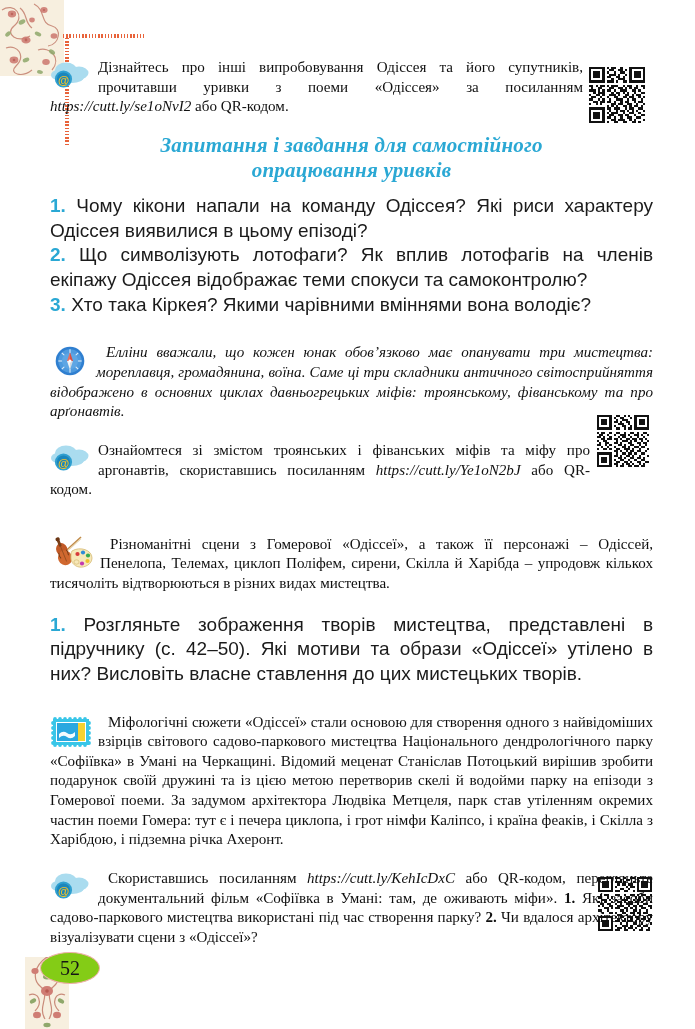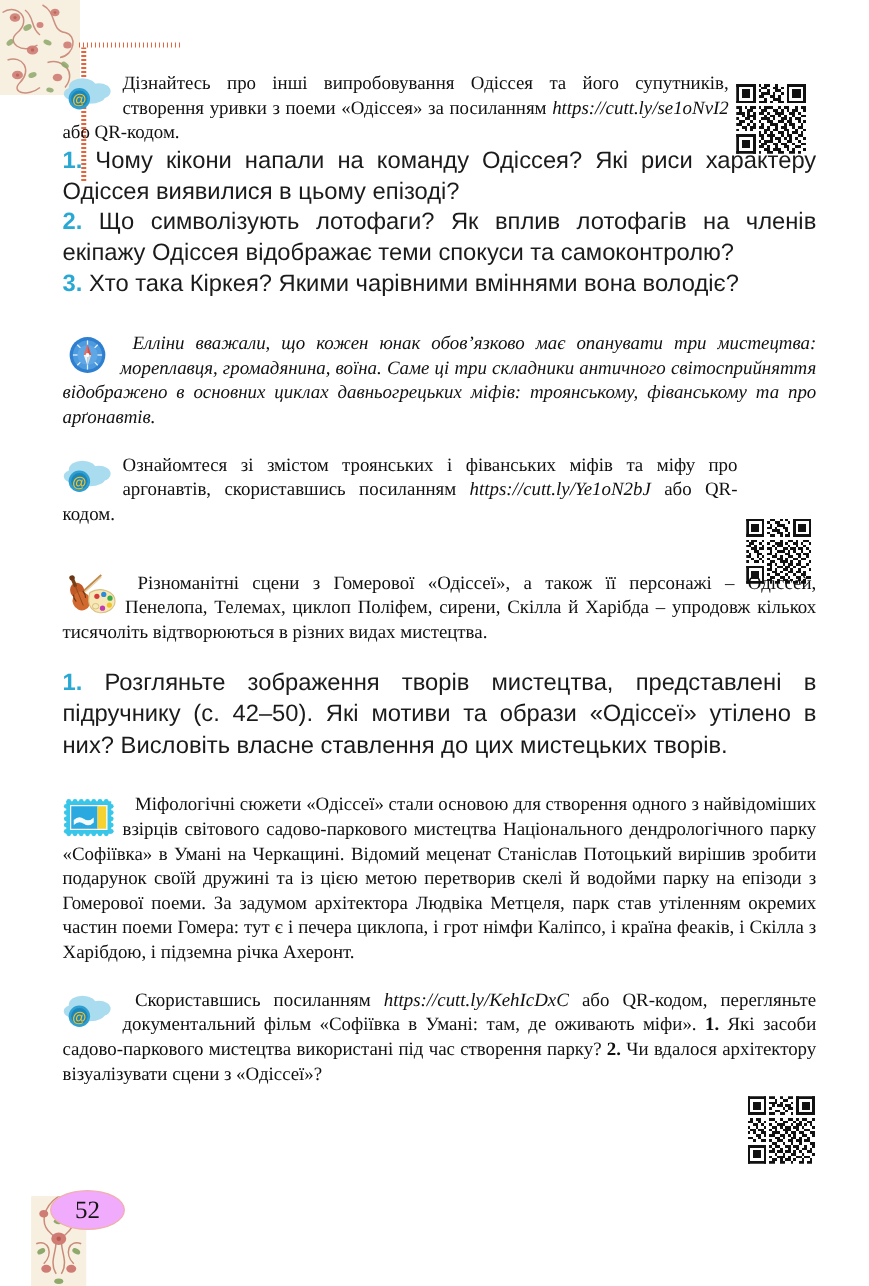--- a/index.html
+++ b/index.html
@@ -59,21 +59,21 @@
 
   
   .page-num {
     position: absolute;
     left: 40px;
     top: 952px;
     width: 58px;
     height: 30px;
     border: 1.6px solid #f0b0ac;
     border-radius: 50%;
-    background: #f0abfc;
+    background: #84cc16;
     display: flex;
     align-items: center;
     justify-content: center;
     font-family: "Liberation Serif", serif;
     font-size: 20px;
     color: #151515;
     z-index: 4;
   }
 
   
@@ -702,23 +702,27 @@
           <ellipse cx="16" cy="11" rx="11" ry="7.5"></ellipse>
           <ellipse cx="29" cy="14" rx="9.5" ry="6.5"></ellipse>
           <ellipse cx="22" cy="18" rx="12" ry="6"></ellipse>
           <ellipse cx="8" cy="16" rx="7" ry="5"></ellipse>
         </g>
         <circle cx="13.5" cy="20" r="8.6" fill="#2f9fd0"></circle>
         <circle cx="13.5" cy="20" r="6.6" fill="#1b86bb"></circle>
         <text x="13.5" y="24.6" font-family="&quot;Liberation Sans&quot;, sans-serif" font-size="11.5" font-weight="bold" fill="#f3c328" text-anchor="middle">@</text>
       </svg>
     </span>
-    <span>Дізнайтесь про інші випробовування Одіссея та його супутників, створення уривки з поеми «Одіссея» за посиланням </span><span class="italic">https://cutt.ly/se1oNvI2</span><span> або QR-кодом.</span>
+    <span>Дізнайтесь про інші випробовування Одіссея та його супутників, прочитавши уривки з поеми «Одіссея» за посиланням </span><span class="italic">https://cutt.ly/se1oNvI2</span><span> або QR-кодом.</span>
   </div>
 
+  <div class="script-heading" style="width:603px;">
+    <div>Запитання і завдання для самостійного</div>
+    <div>опрацювання уривків</div>
+  </div>
 
   <div class="q-list">
     <p>
       <span class="q-num">1.</span>
       <span>Чому кікони напали на команду Одіссея? Які риси характеру Одіссея виявилися в цьому епізоді?</span>
     </p>
     <p>
       <span class="q-num">2.</span>
       <span>Що символізують лотофаги? Як вплив лотофагів на членів екіпажу Одіссея відображає теми спокуси та самоконтролю?</span>
     </p>

